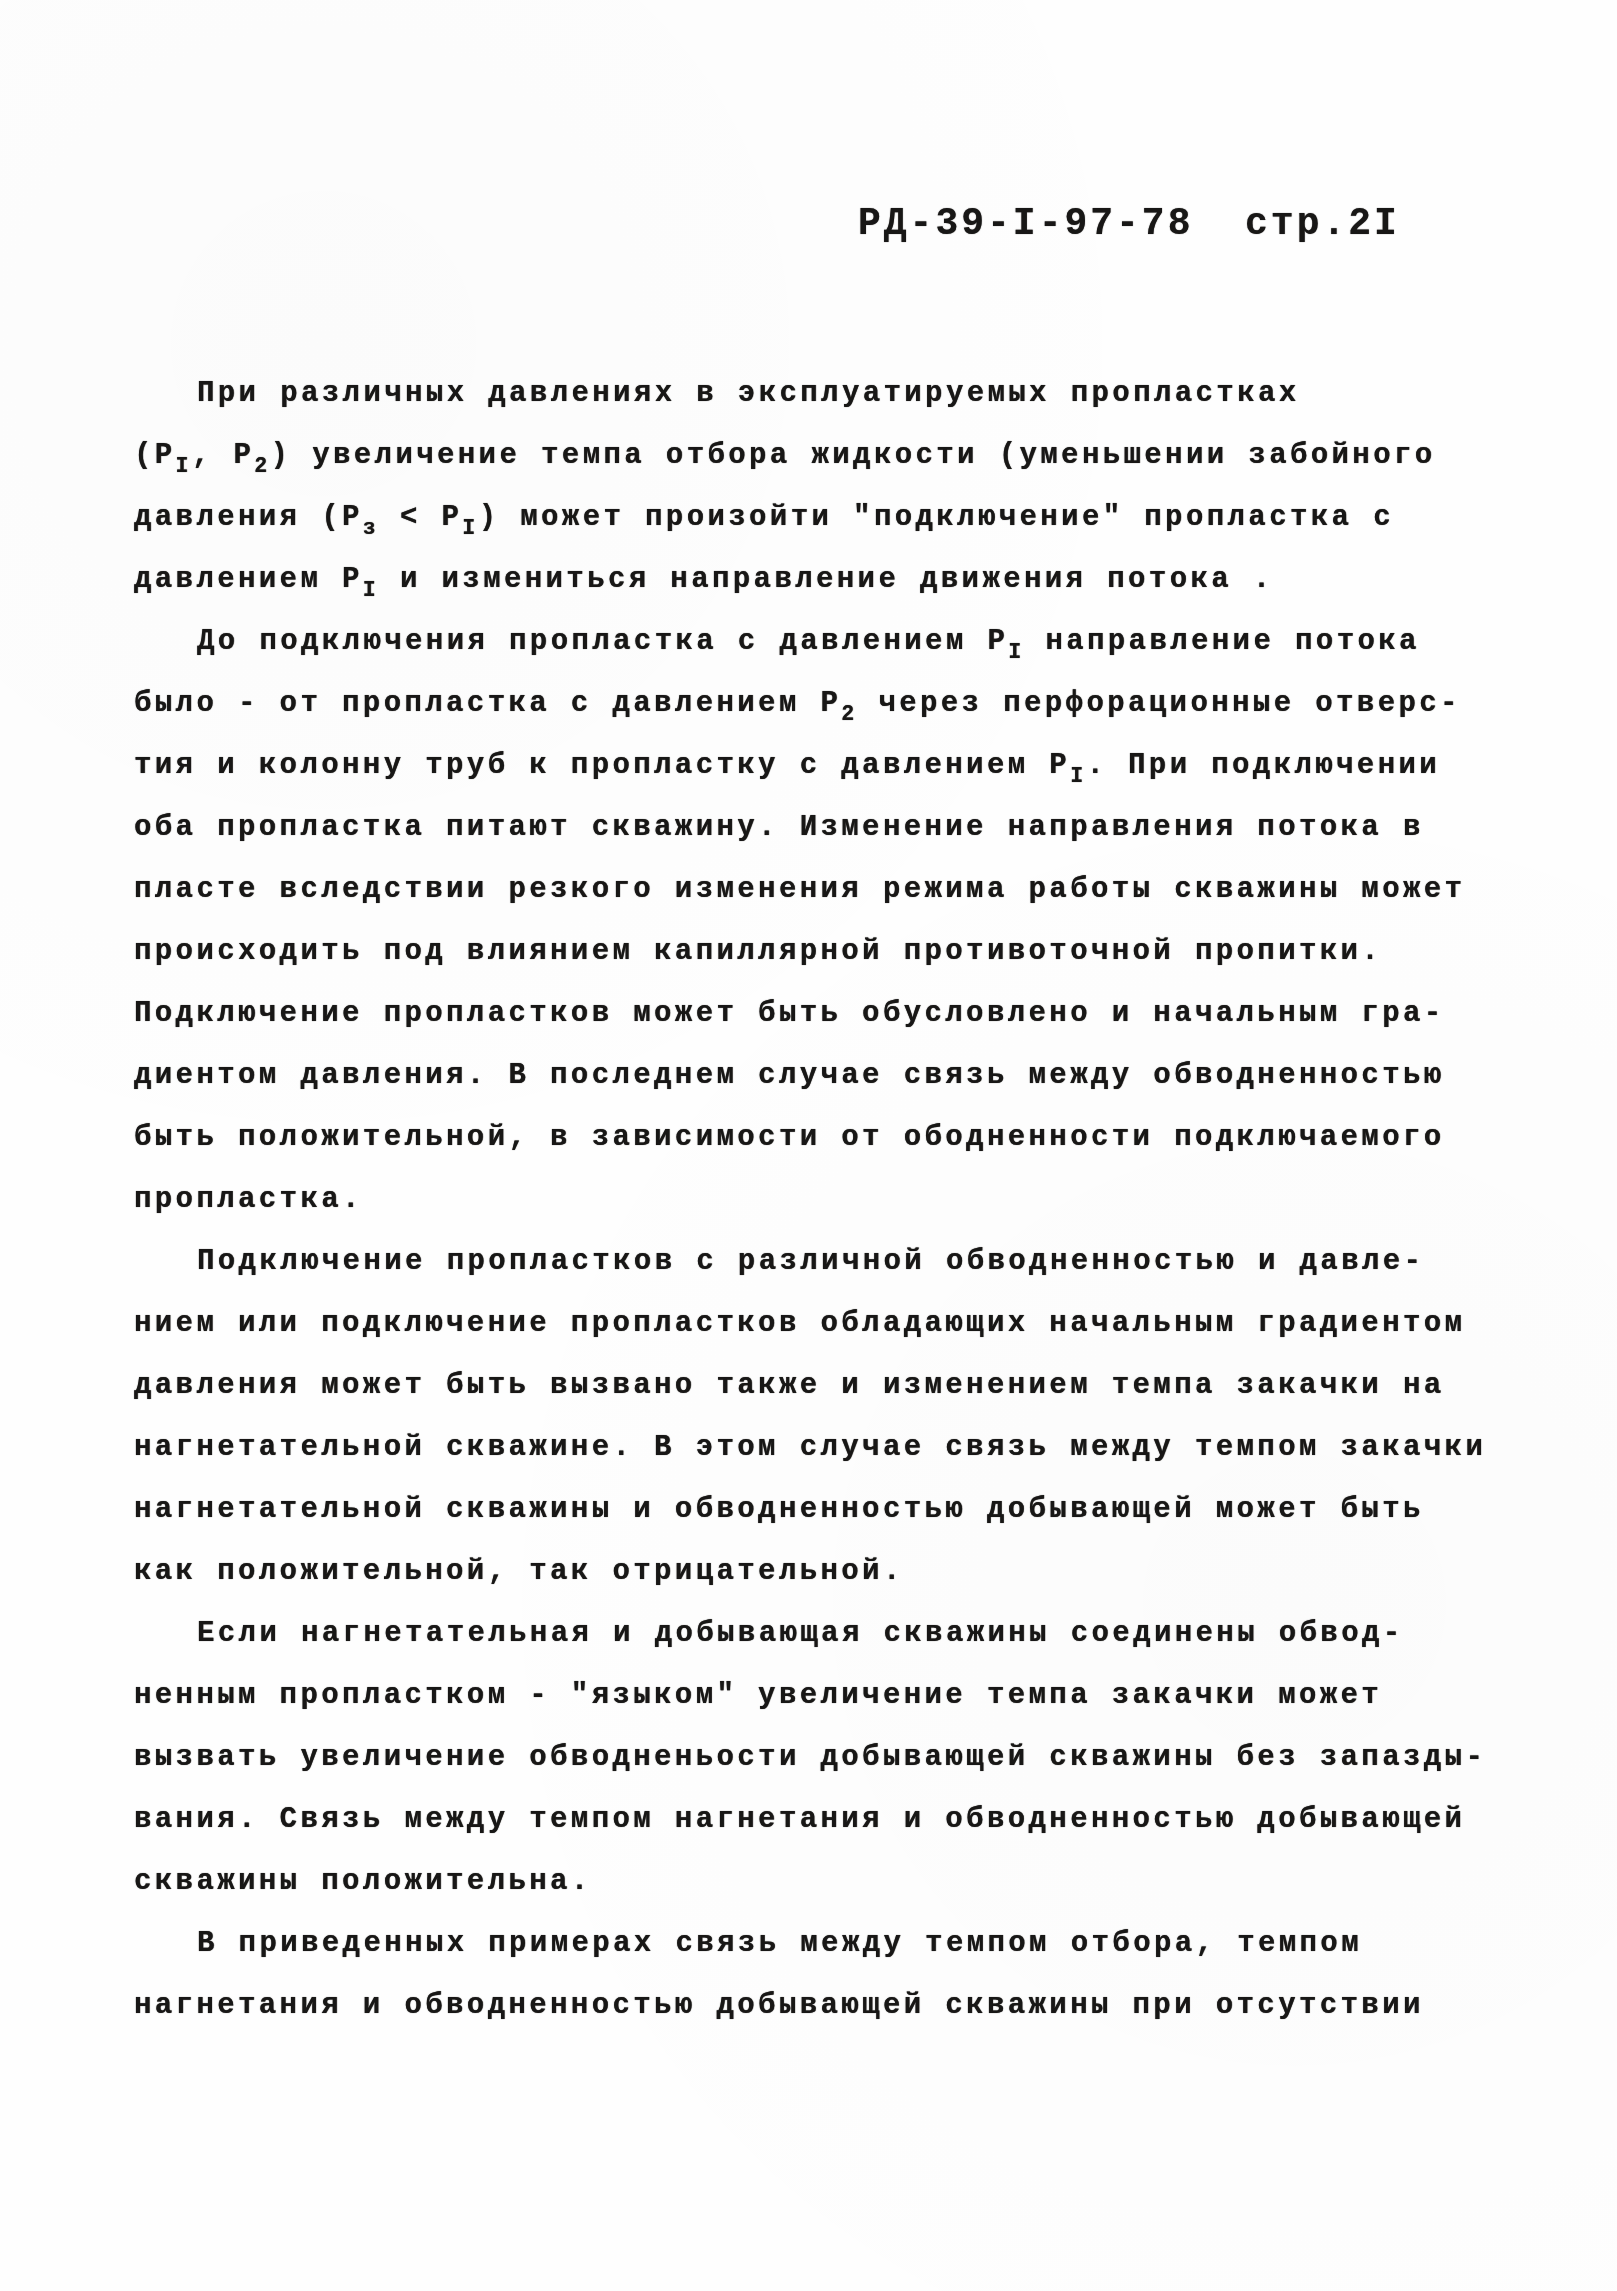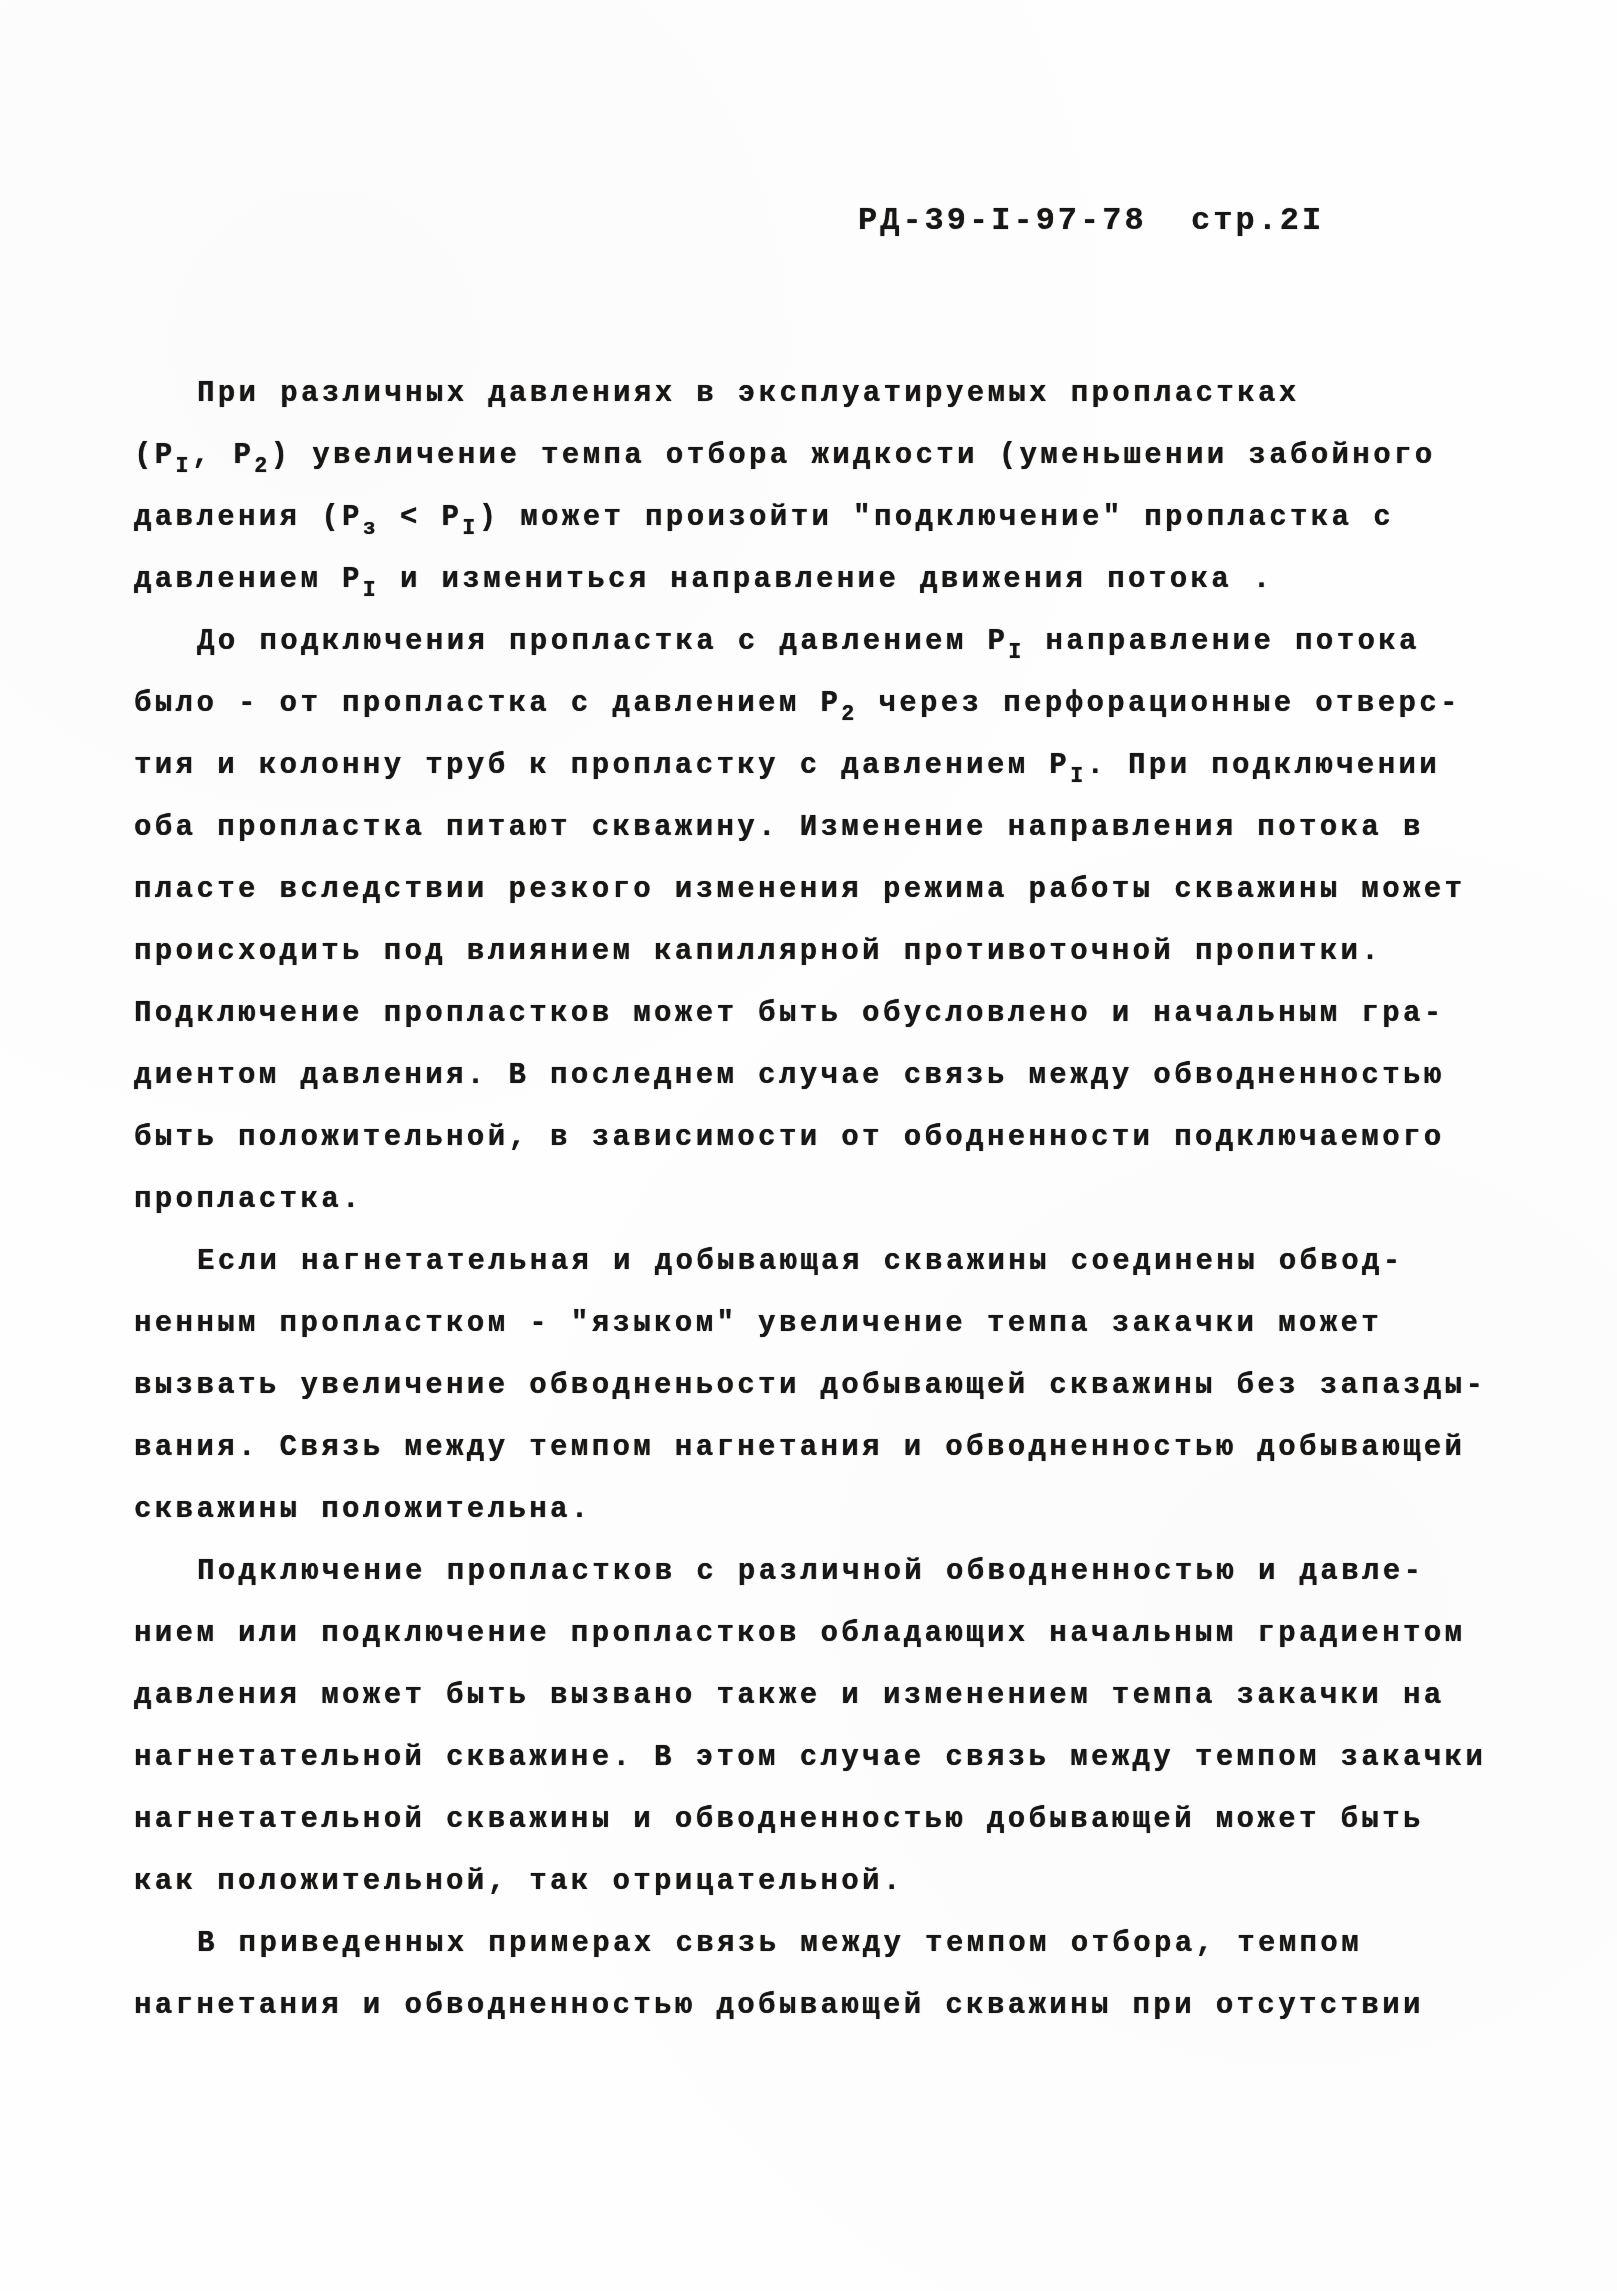--- a/index.html
+++ b/index.html
@@ -20,21 +20,21 @@
     inset: 0;
     background:
       radial-gradient(circle at 20% 15%, rgba(0,0,0,0.012), transparent 40%),
       radial-gradient(circle at 80% 70%, rgba(0,0,0,0.012), transparent 45%),
       #fefefe;
   }
   .doc-header {
     position: absolute;
     top: 202px;
     left: 858px;
-    font-size: 32px;
+    font-size: 38px;
     font-weight: bold;
     letter-spacing: 3px;
     white-space: pre;
     text-shadow: 0 0 1px rgba(25,23,20,0.75);
   }
   .text-block {
     position: absolute;
     left: 134px;
     top: 363px;
     width: 1389px;
@@ -79,33 +79,33 @@
         <div class="line">тия и колонну труб к пропластку с давлением Р<sub>I</sub>. При подключении</div>
         <div class="line">оба пропластка питают скважину. Изменение направления потока в</div>
         <div class="line">пласте вследствии резкого изменения режима работы скважины может</div>
         <div class="line">происходить под влиянием капиллярной противоточной пропитки.</div>
         <div class="line">Подключение пропластков может быть обусловлено и начальным гра-</div>
         <div class="line">диентом давления. В последнем случае связь между обводненностью</div>
         <div class="line">быть положительной, в зависимости от ободненности подключаемого</div>
         <div class="line">пропластка.</div>
       </div>
       <div class="paragraph">
-        <div class="line indent">Если нагнетательная и добывающая скважины соединены обвод-</div>
-        <div class="line">ненным пропластком - "языком" увеличение темпа закачки может</div>
-        <div class="line">вызвать увеличение обводненьости добывающей скважины без запазды-</div>
-        <div class="line">вания. Связь между темпом нагнетания и обводненностью добывающей</div>
-        <div class="line">скважины положительна.</div>
-      </div>
-      <div class="paragraph">
         <div class="line indent">Подключение пропластков с различной обводненностью и давле-</div>
         <div class="line">нием или подключение пропластков обладающих начальным градиентом</div>
         <div class="line">давления может быть вызвано также и изменением темпа закачки на</div>
         <div class="line">нагнетательной скважине. В этом случае связь между темпом закачки</div>
         <div class="line">нагнетательной скважины и обводненностью добывающей может быть</div>
         <div class="line">как положительной, так отрицательной.</div>
+      </div>
+      <div class="paragraph">
+        <div class="line indent">Если нагнетательная и добывающая скважины соединены обвод-</div>
+        <div class="line">ненным пропластком - "языком" увеличение темпа закачки может</div>
+        <div class="line">вызвать увеличение обводненьости добывающей скважины без запазды-</div>
+        <div class="line">вания. Связь между темпом нагнетания и обводненностью добывающей</div>
+        <div class="line">скважины положительна.</div>
       </div>
       <div class="paragraph">
         <div class="line indent">В приведенных примерах связь между темпом отбора, темпом</div>
         <div class="line">нагнетания и обводненностью добывающей скважины при отсутствии</div>
       </div>
     </div>
 </div>
 
 
 </body></html>

